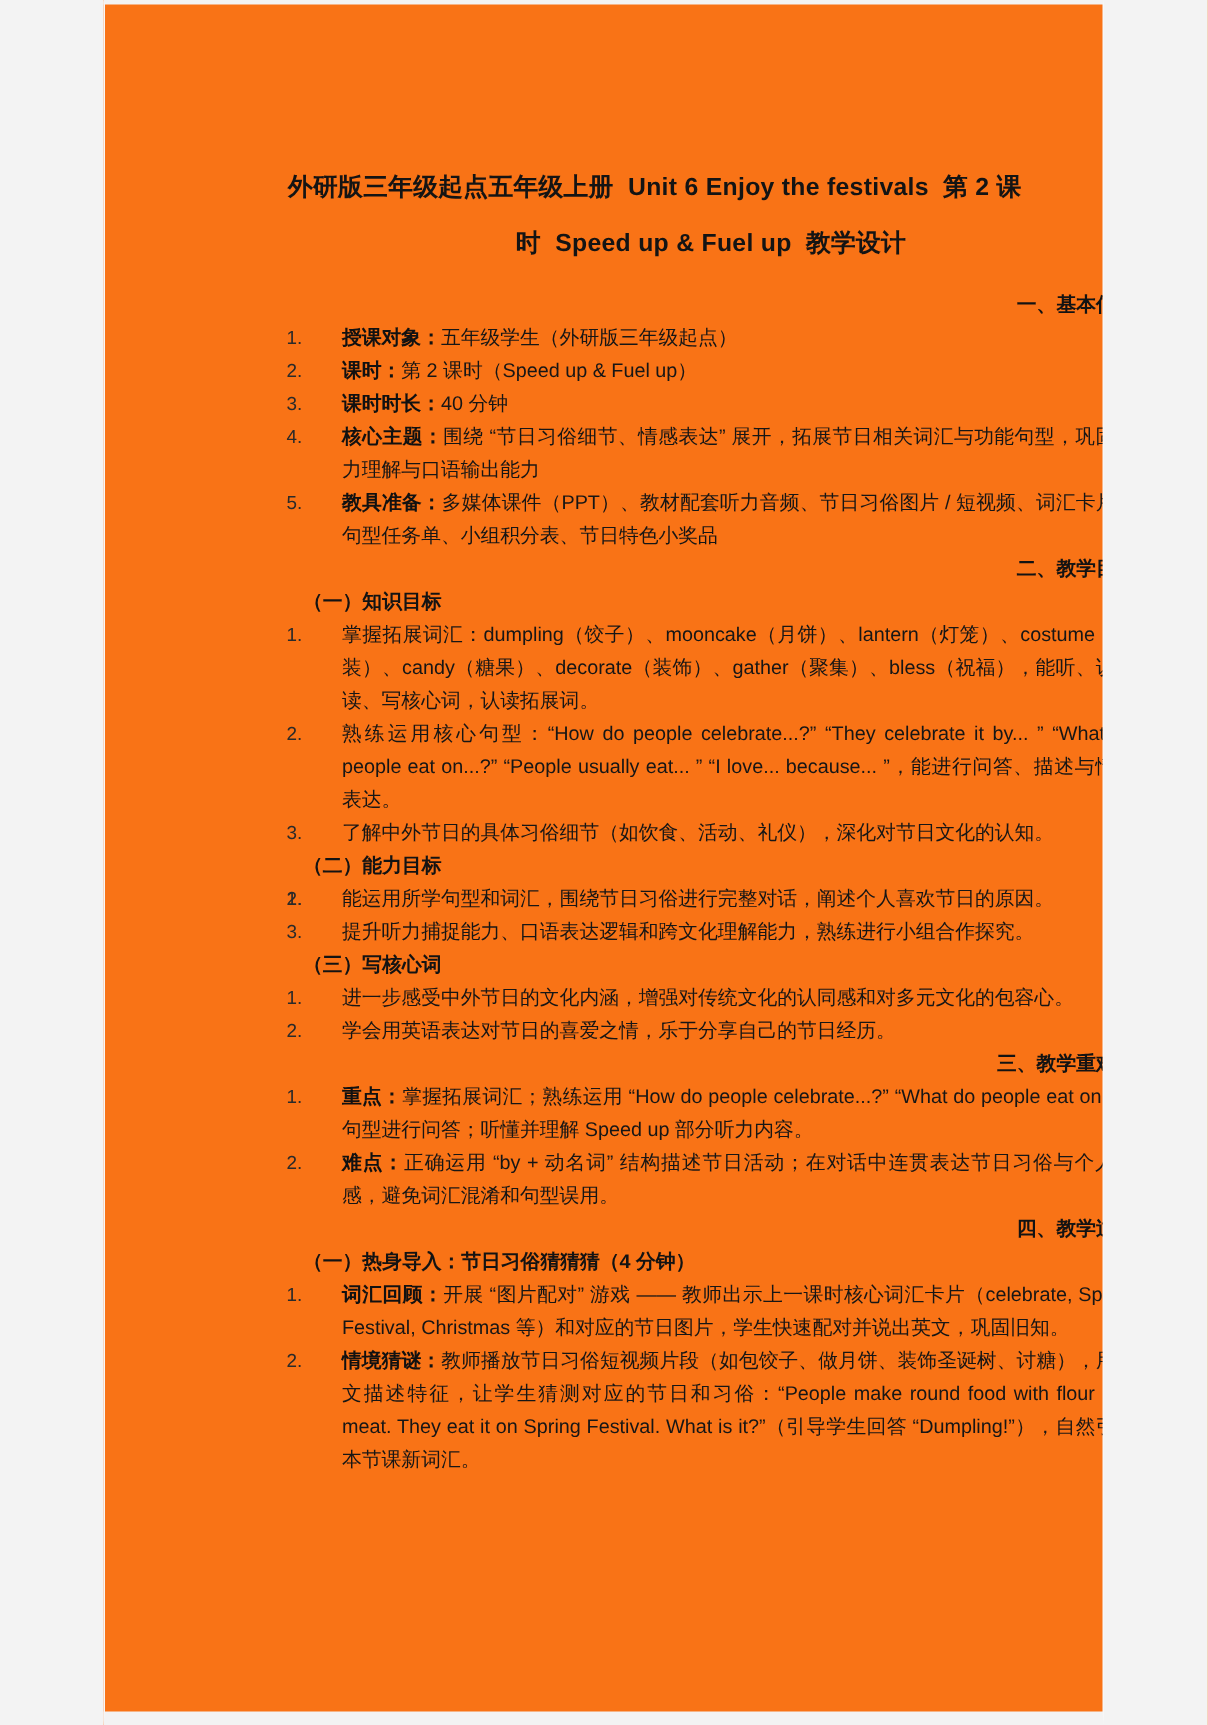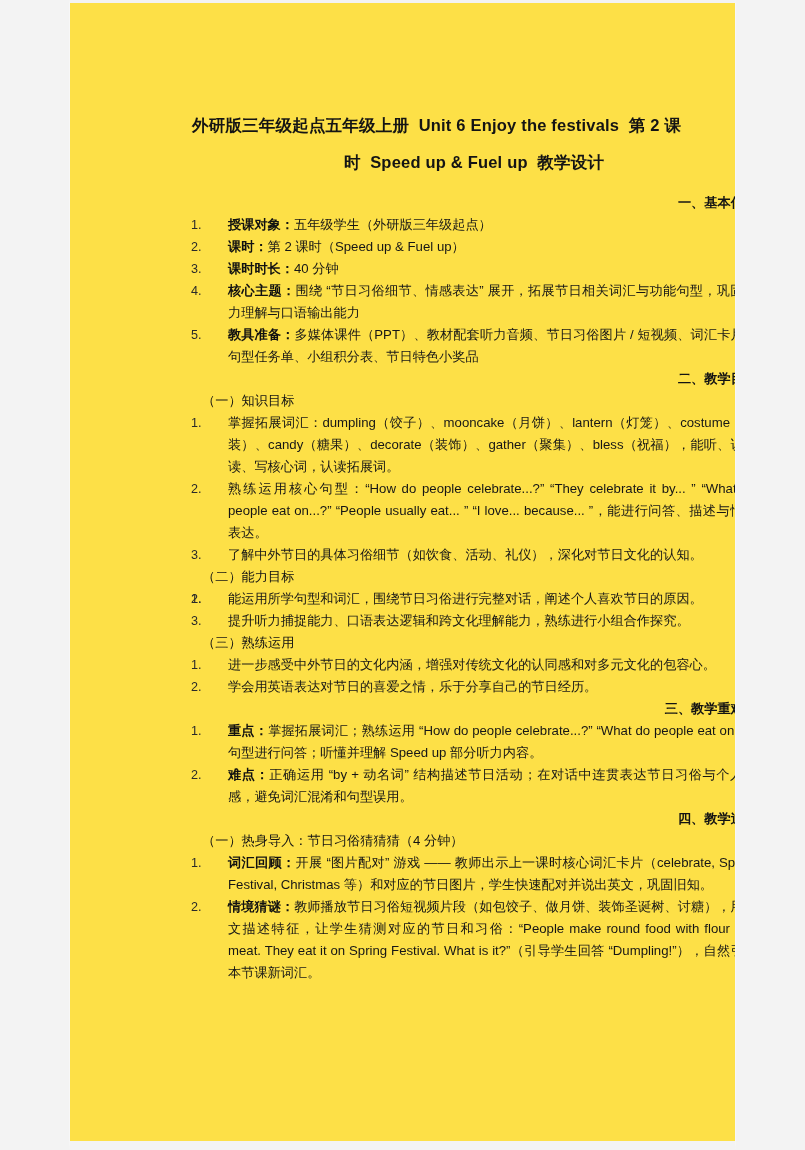--- a/index.html
+++ b/index.html
@@ -9,21 +9,21 @@
     background: #f3f3f3;
   }
   body {
     font-family: "Liberation Sans", "DejaVu Sans", sans-serif;
   }
   .page {
     position: relative;
     width: 667px;
     height: 1150px;
     margin: 0 auto;
-    background: #fde047;
+    background: #f97316;
     box-sizing: border-box;
     border-top: 3px solid #f3f3f3;
     border-left: 1px solid #f7f7f7;
     border-right: 1px solid #f7f7f7;
     border-bottom: 9px solid #f3f3f3;
     overflow: hidden;
   }
   .content {
     position: absolute;
     left: 121px;
@@ -55,21 +55,21 @@
     font-size: 13.2px;
     font-weight: bold;
     color: #131313;
     line-height: 22px;
     margin: 0;
     white-space: pre;
     text-align: right;
   }
   .sub-h {
     font-size: 13.2px;
-    font-weight: normal;
+    font-weight: bold;
     color: #131313;
     line-height: 22px;
     margin: 0;
     padding-left: 11px;
     white-space: pre;
   }
 
   
   .item {
     position: relative;
@@ -120,21 +120,21 @@
         <p class="item"><span class="num">5.</span><span class="lead">教具准备：</span><span class="body">多媒体课件（PPT）、教材配套听力音频、节日习俗图片 / 短视频、词汇卡片、句型任务单、小组积分表、节日特色小奖品</span></p>
         <p class="sec-h">二、教学目标</p>
         <p class="sub-h">（一）知识目标</p>
         <p class="item"><span class="num">1.</span><span class="body">掌握拓展词汇：dumpling（饺子）、mooncake（月饼）、lantern（灯笼）、costume（服装）、candy（糖果）、decorate（装饰）、gather（聚集）、bless（祝福），能听、说、读、写核心词，认读拓展词。</span></p>
         <p class="item"><span class="num">2.</span><span class="body">熟练运用核心句型：“How do people celebrate...?” “They celebrate it by... ” “What do people eat on...?” “People usually eat... ” “I love... because... ”，能进行问答、描述与情感表达。</span></p>
         <p class="item"><span class="num">3.</span><span class="body">了解中外节日的具体习俗细节（如饮食、活动、礼仪），深化对节日文化的认知。</span></p>
         <p class="sub-h">（二）能力目标</p>
         <p class="item"><span class="num">1.</span></p>
         <p class="item"><span class="num">2.</span><span class="body">能运用所学句型和词汇，围绕节日习俗进行完整对话，阐述个人喜欢节日的原因。</span></p>
         <p class="item"><span class="num">3.</span><span class="body">提升听力捕捉能力、口语表达逻辑和跨文化理解能力，熟练进行小组合作探究。</span></p>
-        <p class="sub-h">（三）熟练运用</p>
+        <p class="sub-h">（三）写核心词</p>
         <p class="item"><span class="num">1.</span><span class="body">进一步感受中外节日的文化内涵，增强对传统文化的认同感和对多元文化的包容心。</span></p>
         <p class="item"><span class="num">2.</span><span class="body">学会用英语表达对节日的喜爱之情，乐于分享自己的节日经历。</span></p>
         <p class="sec-h">三、教学重难点</p>
         <p class="item"><span class="num">1.</span><span class="lead">重点：</span><span class="body">掌握拓展词汇；熟练运用 “How do people celebrate...?” “What do people eat on...?” 句型进行问答；听懂并理解 Speed up 部分听力内容。</span></p>
         <p class="item"><span class="num">2.</span><span class="lead">难点：</span><span class="body">正确运用 “by + 动名词” 结构描述节日活动；在对话中连贯表达节日习俗与个人情感，避免词汇混淆和句型误用。</span></p>
         <p class="sec-h">四、教学过程</p>
         <p class="sub-h">（一）热身导入：节日习俗猜猜猜（4 分钟）</p>
         <p class="item"><span class="num">1.</span><span class="lead">词汇回顾：</span><span class="body">开展 “图片配对” 游戏 —— 教师出示上一课时核心词汇卡片（celebrate, Spring Festival, Christmas 等）和对应的节日图片，学生快速配对并说出英文，巩固旧知。</span></p>
         <p class="item"><span class="num">2.</span><span class="lead">情境猜谜：</span><span class="body">教师播放节日习俗短视频片段（如包饺子、做月饼、装饰圣诞树、讨糖），用英文描述特征，让学生猜测对应的节日和习俗：“People make round food with flour and meat. They eat it on Spring Festival. What is it?”（引导学生回答 “Dumpling!”），自然引出本节课新词汇。</span></p>
       </div>

